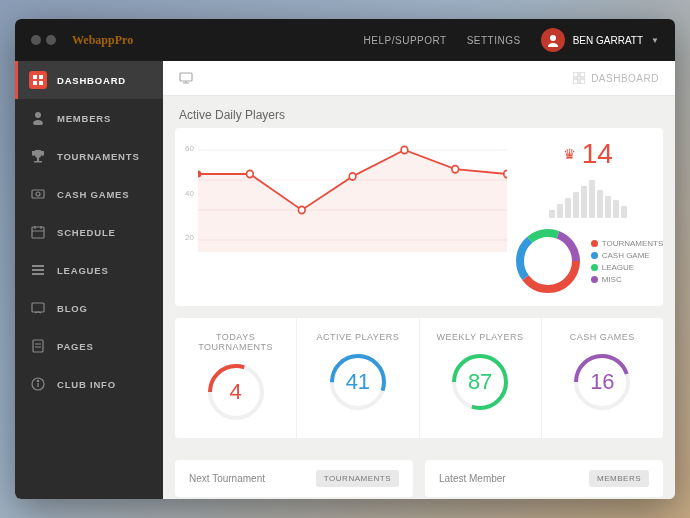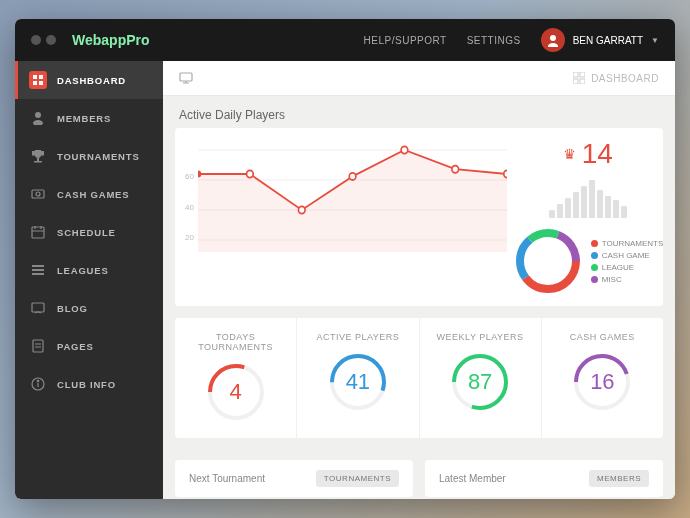--- a/index.html
+++ b/index.html
@@ -40,24 +40,25 @@
     
     .top-nav {
       background: #1a1a1a;
       height: 42px;
       display: flex;
       align-items: center;
       padding: 0 16px;
       flex-shrink: 0;
     }
     .top-nav .brand {
-      color: #86efac;
-      font-size: 14px;
+      color: #a16207;
+      font-size: 12px;
       font-weight: bold;
       margin-right: auto;
+      font-family: Liberation Serif, serif;
     }
     .top-nav-links {
       display: flex;
       align-items: center;
       gap: 20px;
     }
     .top-nav-link {
       color: #aaa;
       font-size: 10px;
       text-transform: uppercase;
@@ -250,21 +251,20 @@
       gap: 4px;
     }
     .y-labels {
       display: flex;
       flex-direction: column;
       justify-content: space-between;
       padding: 6px 0 20px;
       font-size: 8px;
       color: #bbb;
       text-align: right;
-      margin-top: 28px;
     }
     
     .stats-row {
       display: flex;
       gap: 0;
       margin: 0 12px 12px;
       background: #fff;
       border-radius: 4px;
       overflow: hidden;
     }

